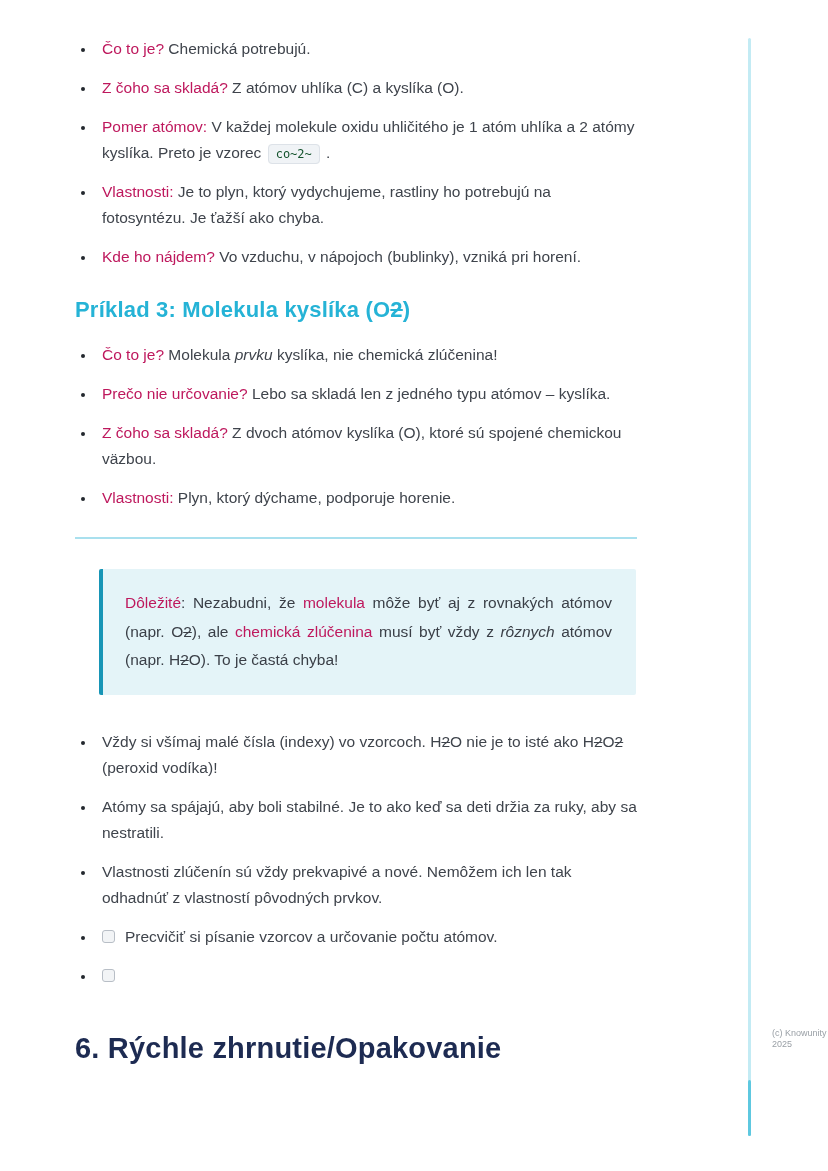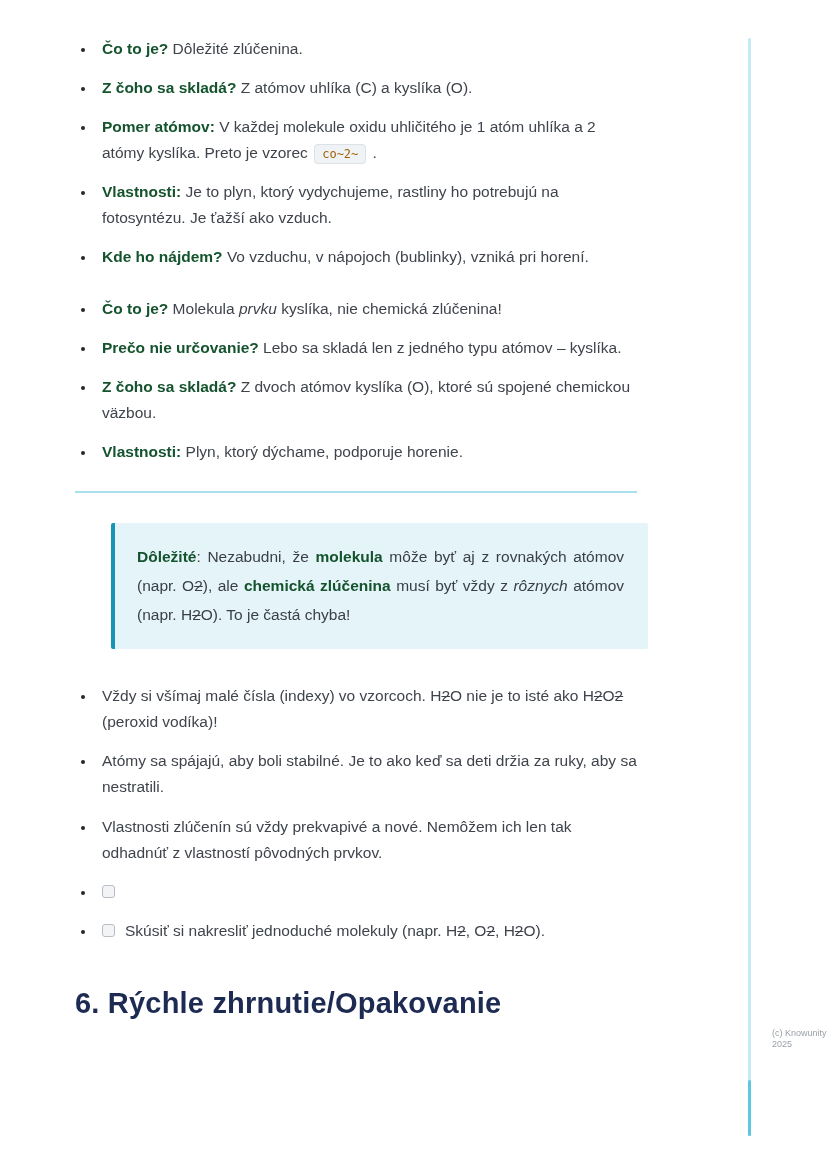--- a/index.html
+++ b/index.html
@@ -23,31 +23,31 @@
     height:0;border-bottom:2px solid #a9e0ee;margin:0 0 30px 0;width:100%;
   }
   ul.blist{
     list-style:disc;margin:0 0 26px 0;padding-left:21px;
   }
   ul.blist li{
     margin:0 0 13px 0;padding-left:6px;
     font-size:15.5px;line-height:1.68;color:#3f444c;
   }
   ul.blist li::marker{color:#23272e;font-size:13px;}
-  .b{font-weight:700;color:#14532d;}
+  .b{font-weight:400;color:#be185d;}
   .i{font-style:italic;}
   .strike{text-decoration:line-through;}
   .code{
     font-family:"DejaVu Sans Mono","Liberation Mono",monospace;
-    font-size:12px;color:#a16207;background:#f0f3f6;
+    font-size:12px;color:#14532d;background:#f0f3f6;
     border:1px solid #dde2e8;border-radius:4px;
     padding:2px 7px;margin:0 2px;white-space:nowrap;
   }
   .callout{
-    margin:30px 0 34px 36px;width:537px;box-sizing:border-box;
+    margin:30px 0 34px 24px;width:537px;box-sizing:border-box;
     background:#e4f4f8;border-left:4px solid #1795b6;border-radius:2px;
     padding:20px 24px 20px 22px;
   }
   .callout p{
     margin:0;font-size:15.5px;line-height:1.85;color:#3a3f47;
     text-align:justify;
   }
   .checkbox{
     display:inline-block;width:13px;height:13px;box-sizing:border-box;
     background:#f2f4f6;border:1.5px solid #b8bec6;border-radius:3px;
@@ -66,50 +66,51 @@
     font-size:9px;line-height:1.2;color:#9aa0a6;margin-left:20px;
   }
 </style>
 </head>
 <body>
 
 <main class="content">
 
 
   <ul class="blist">
-    <li><span class="b">Čo to je?</span><span> Dôležité zlúčenina.</span></li>
+    <li><span class="b">Čo to je?</span><span> Chemická potrebujú.</span></li>
     <li><span class="b">Z čoho sa skladá?</span><span> Z atómov uhlíka (C) a kyslíka (O).</span></li>
     <li><span class="b">Pomer atómov:</span><span> V každej molekule oxidu uhličitého je 1 atóm uhlíka a 2 atómy kyslíka. Preto je vzorec </span><span class="code">co~2~</span><span> .</span></li>
-    <li><span class="b">Vlastnosti:</span><span> Je to plyn, ktorý vydychujeme, rastliny ho potrebujú na fotosyntézu. Je ťažší ako vzduch.</span></li>
+    <li><span class="b">Vlastnosti:</span><span> Je to plyn, ktorý vydychujeme, rastliny ho potrebujú na fotosyntézu. Je ťažší ako chyba.</span></li>
     <li><span class="b">Kde ho nájdem?</span><span> Vo vzduchu, v nápojoch (bublinky), vzniká pri horení.</span></li>
   </ul>
 
+  <h2 class="h-accent"><span>Príklad 3: Molekula kyslíka (O</span><span class="strike">2</span><span>)</span></h2>
 
   <ul class="blist">
     <li><span class="b">Čo to je?</span><span> Molekula </span><span class="i">prvku</span><span> kyslíka, nie chemická zlúčenina!</span></li>
     <li><span class="b">Prečo nie určovanie?</span><span> Lebo sa skladá len z jedného typu atómov – kyslíka.</span></li>
     <li><span class="b">Z čoho sa skladá?</span><span> Z dvoch atómov kyslíka (O), ktoré sú spojené chemickou väzbou.</span></li>
     <li><span class="b">Vlastnosti:</span><span> Plyn, ktorý dýchame, podporuje horenie.</span></li>
   </ul>
 
   <div class="rule"></div>
 
   <aside class="callout">
     <p><span class="b">Dôležité</span><span>: Nezabudni, že </span><span class="b">molekula</span><span> môže byť aj z rovnakých atómov (napr. O</span><span class="strike">2</span><span>), ale </span><span class="b">chemická zlúčenina</span><span> musí byť vždy z </span><span class="i">rôznych</span><span> atómov (napr. H</span><span class="strike">2</span><span>O). To je častá chyba!</span></p>
   </aside>
 
   <ul class="blist">
     <li><span>Vždy si všímaj malé čísla (indexy) vo vzorcoch. H</span><span class="strike">2</span><span>O nie je to isté ako H</span><span class="strike">2</span><span>O</span><span class="strike">2</span><span> (peroxid vodíka)!</span></li>
     <li><span>Atómy sa spájajú, aby boli stabilné. Je to ako keď sa deti držia za ruky, aby sa nestratili.</span></li>
     <li><span>Vlastnosti zlúčenín sú vždy prekvapivé a nové. Nemôžem ich len tak odhadnúť z vlastností pôvodných prvkov.</span></li>
     <li>
-      <span class="checkbox"></span>
+      <span class="checkbox"></span><span><span>Precvičiť si písanie vzorcov a určovanie počtu atómov.</span></span>
     </li>
     <li>
-      <span class="checkbox"></span><span><span>Skúsiť si nakresliť jednoduché molekuly (napr. H</span><span class="strike">2</span><span>, O</span><span class="strike">2</span><span>, H</span><span class="strike">2</span><span>O).</span></span>
+      <span class="checkbox"></span>
     </li>
   </ul>
 
   <h1 class="h-dark">6. Rýchle zhrnutie/Opakovanie</h1>
 
 </main>
 
 <div class="edge-line"></div>
 <div class="edge-thumb"></div>
 <div class="footer">(c) Knowunity 2025</div>

